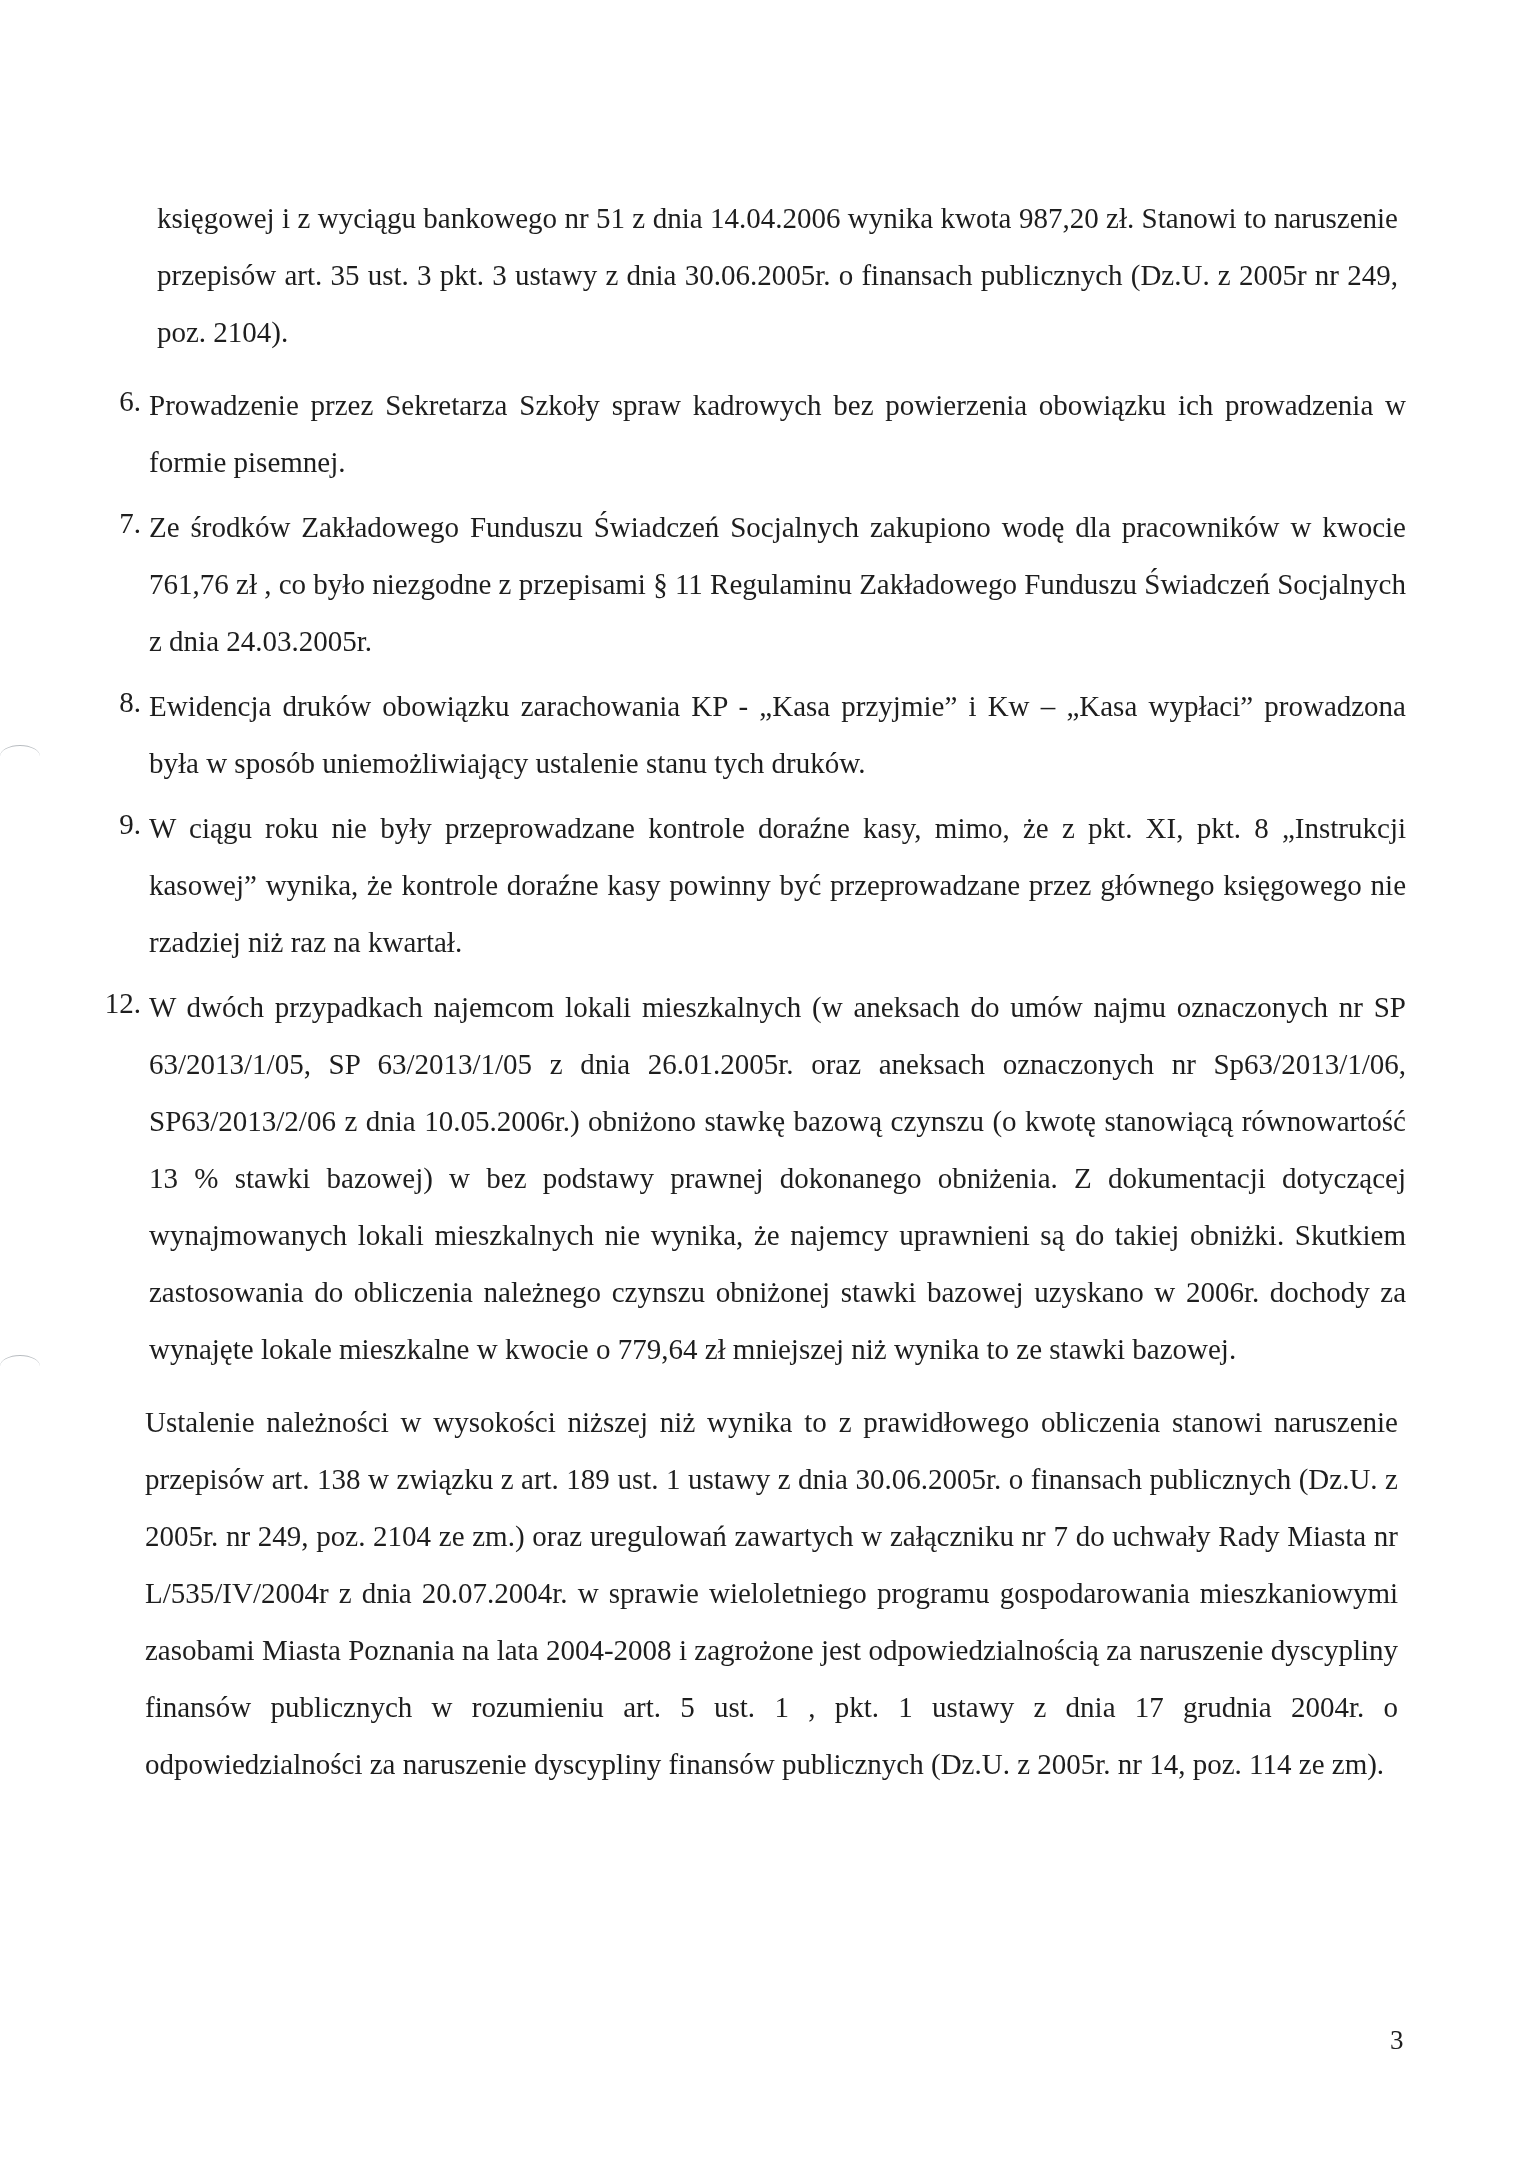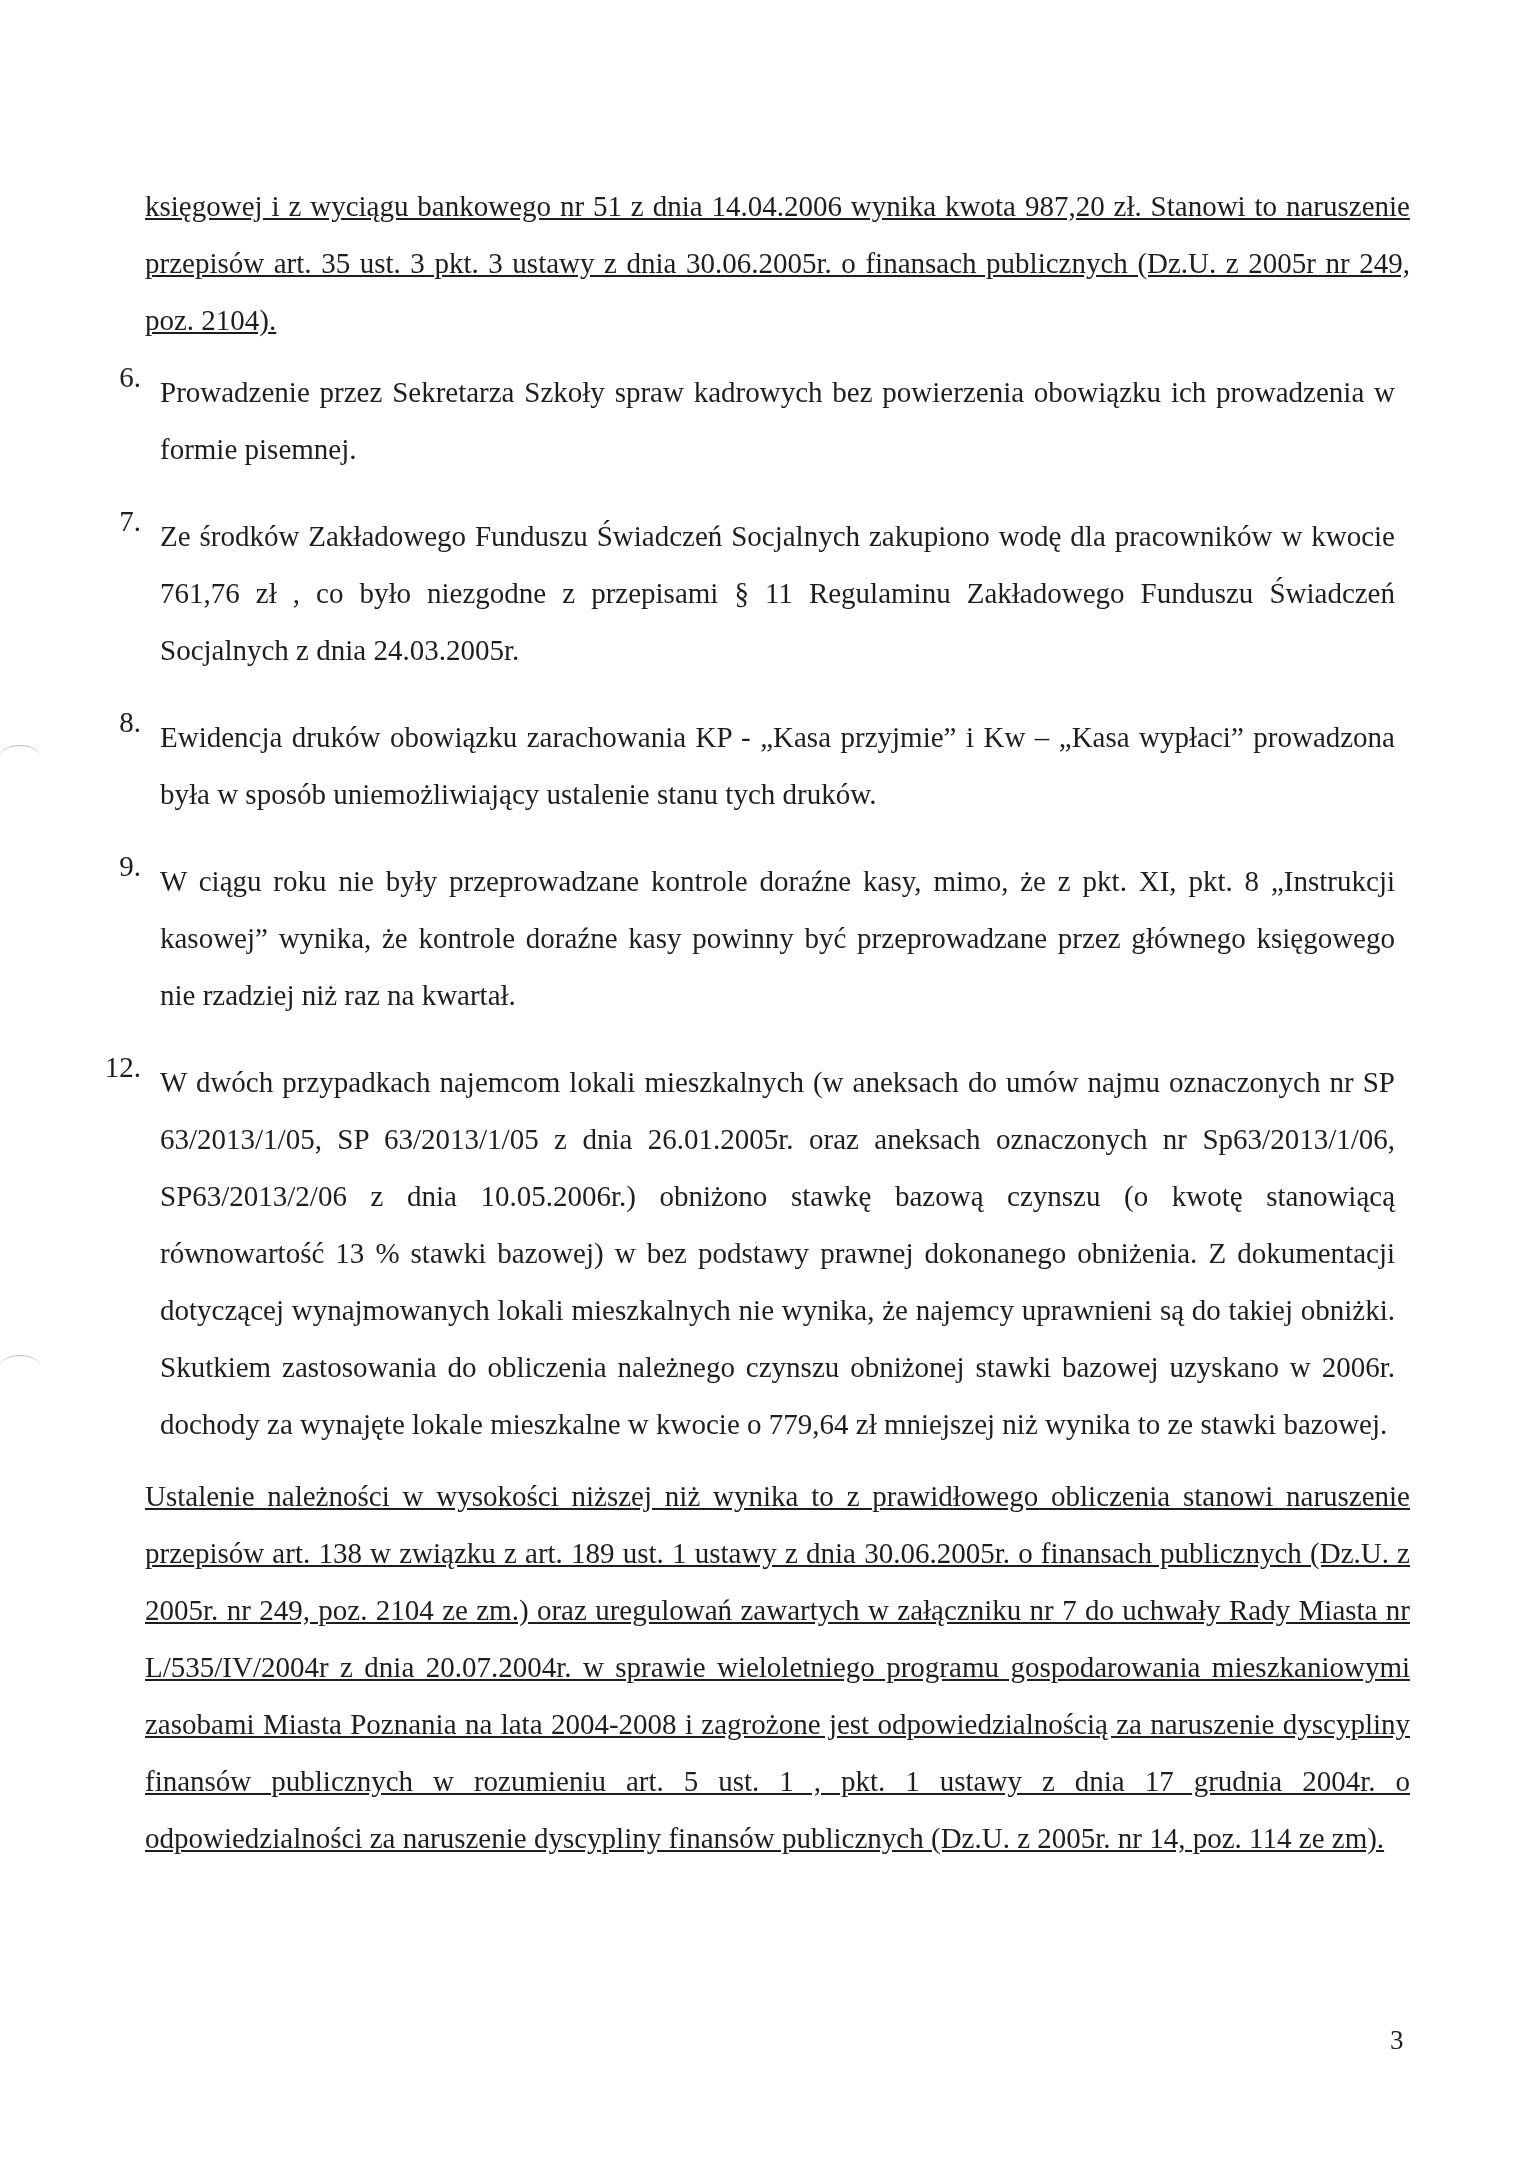--- a/index.html
+++ b/index.html
@@ -12,25 +12,25 @@
     color: #1e1e1e;
   }
   .page {
     position: absolute;
     left: 145px;
     top: 178px;
     width: 1265px;
     font-size: 29px;
     line-height: 57px;
   }
-  .para { margin: 0; text-align: justify; text-align-last: left; text-decoration: underline; }
+  .para { margin: 12px; text-align: justify; text-align-last: left; }
   .item { display: flex; margin: 0; }
   .num { width: 0; flex: 0 0 0; position: relative; }
   .num span { position: absolute; right: 4px; white-space: nowrap; }
-  .item-text { flex: 1; text-align: justify; margin: 15px; }
+  .item-text { flex: 1; text-align: justify; margin: 4px; }
   .cont { margin-left: 0; }
   .page-number {
     position: absolute;
     left: 1390px;
     top: 2025px;
     font-size: 27px;
   }
   .scan-mark {
     position: absolute;
     left: 0;

